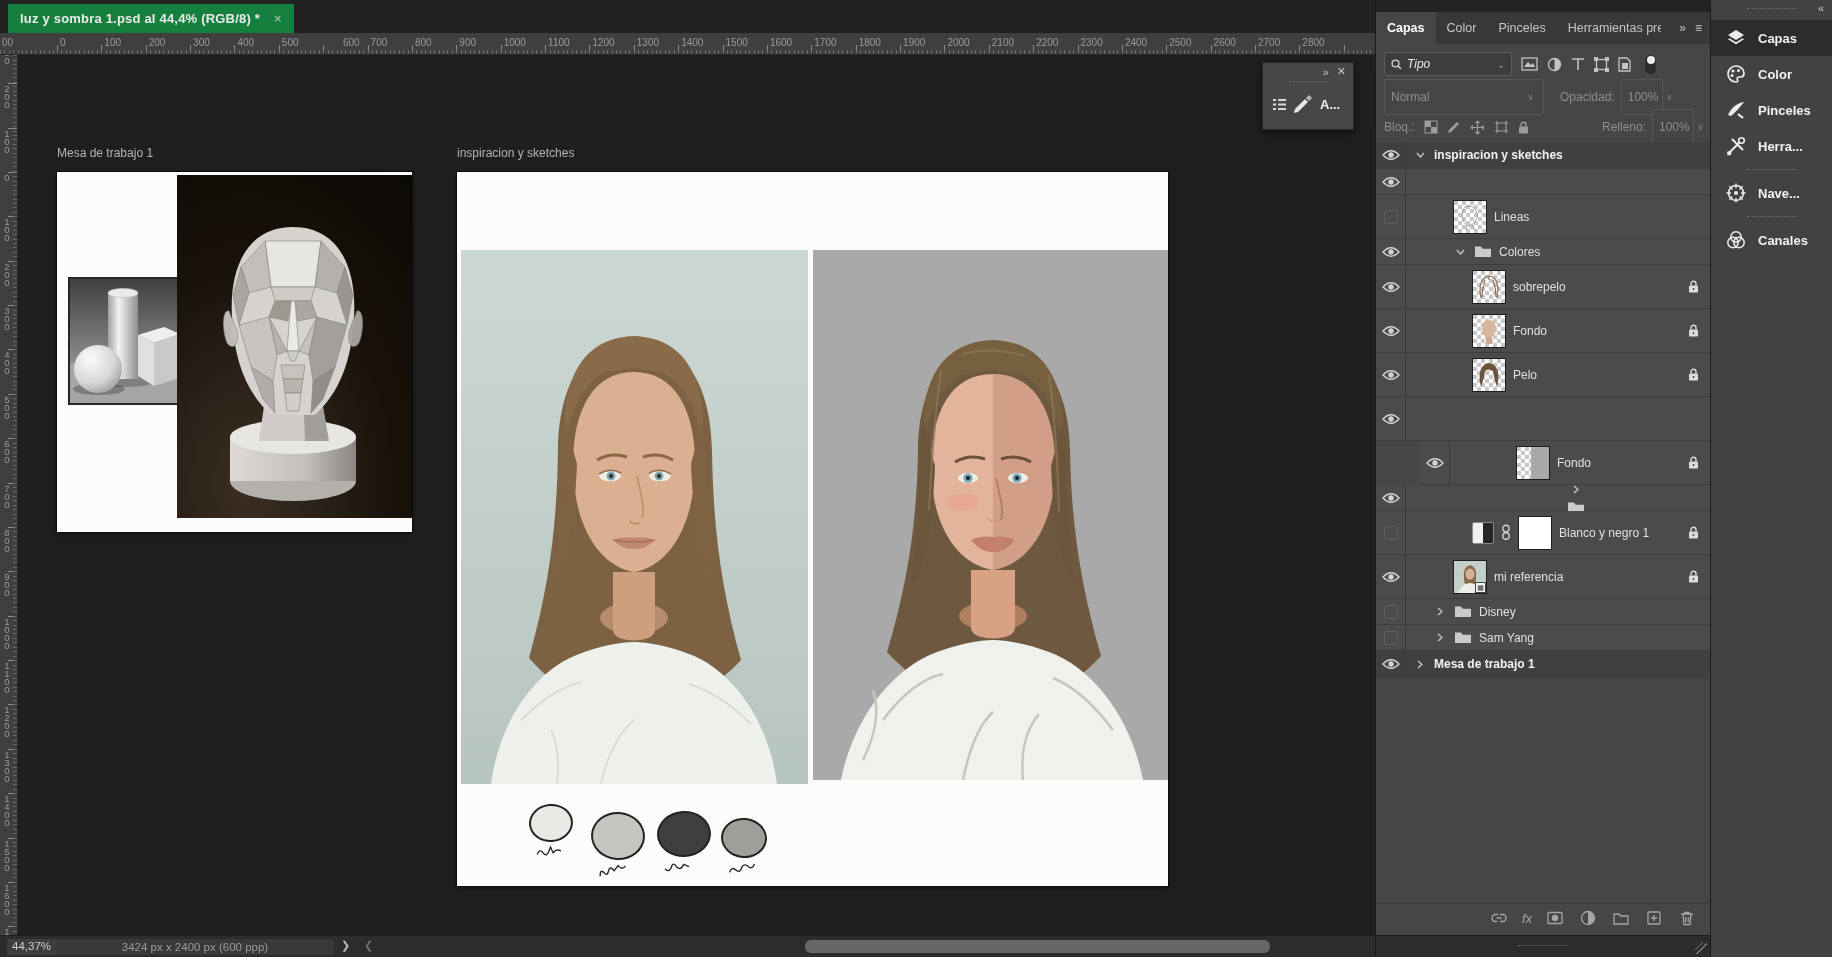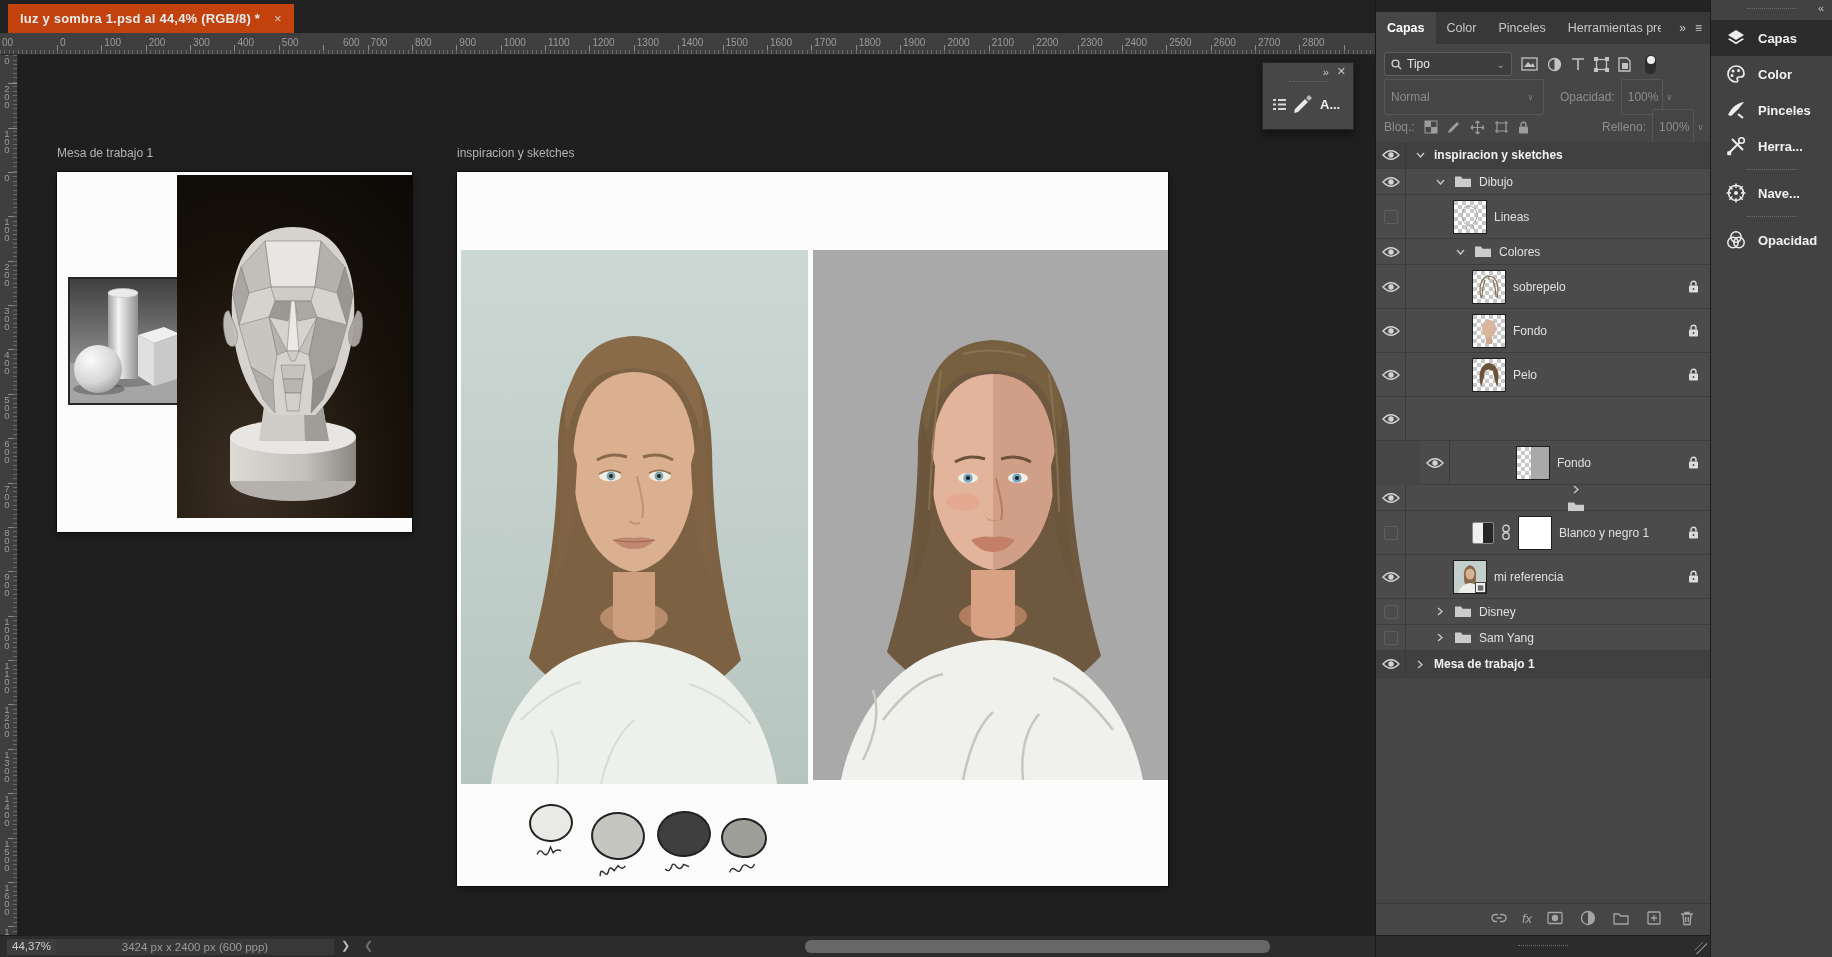--- a/index.html
+++ b/index.html
@@ -4,21 +4,21 @@
 <style>
   * { margin:0; padding:0; box-sizing:border-box; }
   html,body { background:#111; }
   body { font-family:"Liberation Sans", sans-serif; }
   #app { position:relative; width:1832px; height:957px; background:#232323; overflow:hidden;
          font-family:"Liberation Sans", sans-serif; color:#d6d6d6; }
 
   
   .edit-area { position:absolute; left:0; top:0; width:1375px; height:957px; }
   .doc-tabstrip { position:absolute; left:0; top:0; width:1375px; height:33px; background:#212121; }
-  .doc-tab { position:absolute; left:8px; top:4px; height:29px; background:#c2410c;
+  .doc-tab { position:absolute; left:8px; top:4px; height:29px; background:#15803d;
              display:flex; align-items:center; padding:0 12px; gap:14px; }
   .doc-tab .t { font-size:13px; font-weight:bold; color:#ebebeb; letter-spacing:.2px; }
   .doc-tab .x { color:#c9c9c9; font-size:13px; cursor:pointer; }
 
   .ruler-h { position:absolute; left:0; top:33px; width:1375px; height:22px; background:#3f3f3f;
              border-bottom:1px solid #272727; overflow:hidden; }
   .ruler-h::after { content:''; position:absolute; left:0; right:0; bottom:0; height:4px;
              background:repeating-linear-gradient(90deg,#6a6a6a 0 1px,transparent 1px 4.437px);
              background-position-x:57px; }
   .ruler-v { position:absolute; left:0; top:55px; width:18px; height:880px; background:#3f3f3f;
@@ -62,21 +62,21 @@
   .lp-topdark { position:absolute; left:0; top:0; width:335px; height:12px; background:#232323; }
   .lp-tabs { position:absolute; left:0; top:12px; width:335px; height:32px; background:#383838;
              display:flex; align-items:stretch; font-size:12.5px; }
   .lp-tab { padding:0 11px; display:flex; align-items:center; color:#c6c6c6; white-space:nowrap; cursor:pointer; }
   .lp-tab.active { background:#464646; color:#ffffff; font-weight:bold; }
   .lp-tab.clip { max-width:104px; overflow:hidden; }
   .lp-menu { margin-left:auto; display:flex; align-items:center; gap:9px; padding-right:9px; color:#c9c9c9; font-size:12px; }
 
   .lp-filter { position:absolute; left:0; top:48px; width:335px; height:32px; display:flex; align-items:center; }
   .searchbox { margin-left:8px; width:128px; height:24px; background:#3d3d3d; border:1px solid #5d5d5d;
-               border-radius:3px; display:flex; align-items:center; gap:5px; padding:0 6px; font-size:12px; color:#e8e8e8; }
+               border-radius:3px; display:flex; align-items:center; gap:5px; padding:0 6px; font-size:12px; color:#e8e8e8;font-style:italic; }
   .searchbox .dd { margin-left:auto; color:#9d9d9d; font-size:10px; }
   .fico { margin-left:9px; display:flex; }
   .pill { margin-left:14px; width:11px; height:19px; border-radius:6px; background:#2c2c2c; position:relative; }
   .pill::after { content:''; position:absolute; left:1.5px; top:1.5px; width:8px; height:8px; border-radius:50%; background:#ededed; }
 
   .lp-blend, .lp-lock { position:absolute; left:0; width:335px; height:30px; display:flex; align-items:center;
                         color:#8d8d8d; font-size:12px; }
   .lp-blend { top:82px; } .lp-lock { top:112px; }
   .well { height:36px; background:#454545; border:1px solid #575757; border-radius:2px; color:#8d8d8d;
           display:flex; align-items:center; padding:0 6px; }
@@ -641,33 +641,20 @@
             <span class="lname">inspiracion y sketches</span>
           </div>
         </div>
         <div class="lrow" style="height: 26px;">
           <div class="eye-cell">
             <svg width="18" height="12" viewBox="0 0 18 12">
               <path d="M1 6 Q9 -2.5 17 6 Q9 14.5 1 6 Z" fill="none" stroke="#d4d4d4" stroke-width="1.4"></path>
               <circle cx="9" cy="6" r="2.7" fill="#d4d4d4"></circle>
             </svg>
           </div>
-          <div class="lrow-body" style="padding-left: 27px;">
-            <span class="chev">
-              <svg width="9" height="6" viewBox="0 0 9 6">
-                <path d="M1 1 L4.5 5 L8 1" stroke="#c5c5c5" stroke-width="1.4" fill="none"></path>
-              </svg>
-            </span>
-            <span>
-              <svg width="18" height="13" viewBox="0 0 18 13">
-                <path d="M1 1.5 h6 l1.6 2.2 H17 V12 H1 Z" fill="#cbcbcb"></path>
-              </svg>
-            </span>
-            <span class="lname">Dibujo</span>
-          </div>
         </div>
         <div class="lrow" style="height: 44px;">
           <div class="eye-cell">
             <span class="eye-empty"></span>
           </div>
           <div class="lrow-body" style="padding-left: 47px;">
             <div class="thumb checker thumb--lineas">
               <svg width="32" height="32" viewBox="0 0 32 32">
                 <path d="M11 6 Q17 3 21 8 Q25 13 22 19 Q19 25 14 25 Q9 22 8 16 Q8 9 11 6 M13 25 L12 29 M19 24 L20 29" fill="none" stroke="#a3a3a3" stroke-width="1"></path>
               </svg>
@@ -1018,17 +1005,17 @@
         </div>
         <div class="dock-sep"></div>
         <div class="dock-item">
           <span>
             <svg width="24" height="24" viewBox="0 0 24 24">
               <circle cx="12" cy="9" r="5.2" fill="none" stroke="#ededed" stroke-width="1.5"></circle>
               <circle cx="9" cy="14.5" r="5.2" fill="none" stroke="#ededed" stroke-width="1.5"></circle>
               <circle cx="15" cy="14.5" r="5.2" fill="none" stroke="#ededed" stroke-width="1.5"></circle>
             </svg>
           </span>
-          <span class="dl">Opacidad</span>
+          <span class="dl">Canales</span>
         </div>
       </div>
   </div>
 </div>
 
 </body></html>

